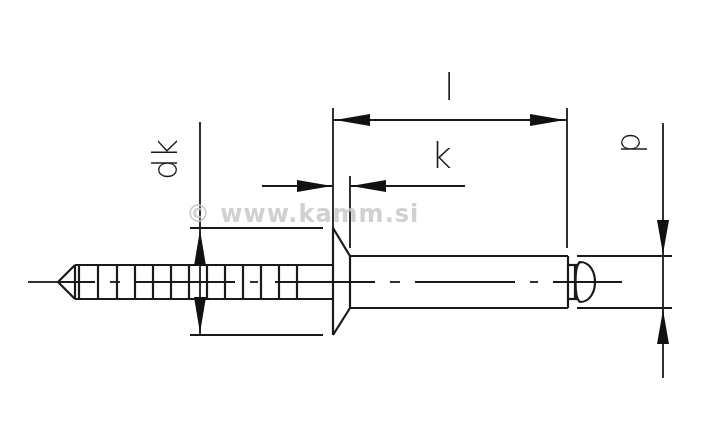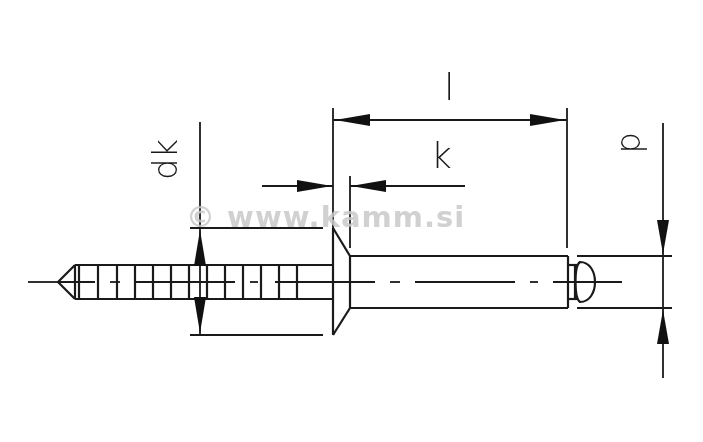--- a/index.html
+++ b/index.html
@@ -2,21 +2,21 @@
 <html><head>
 <meta charset="utf-8">
 <style>
   html, body { margin:0; padding:0; background:#ffffff; }
   body { width:703px; height:442px; overflow:hidden; position:relative; font-family:"DejaVu Sans", sans-serif; }
   #drawing { position:absolute; left:0; top:0; width:703px; height:442px; }
   .ln { stroke:#1a1a1a; stroke-width:2.2; fill:none; stroke-linecap:butt; }
   .thin { stroke:#1a1a1a; stroke-width:1.8; fill:none; }
   .arrow { fill:#111111; stroke:none; }
   .lbl { position:absolute; color:#1a1a1a; font-family:"DejaVu Sans", sans-serif; font-size:34px; font-weight:300; line-height:1; }
-  .wm { position:absolute; left:186px; top:200px; color:#c9c9c9; font-family:"DejaVu Sans", sans-serif; font-size:29px; font-weight:bold; letter-spacing:1px; white-space:nowrap; opacity:0.85; }
+  .wm { position:absolute; left:186px; top:200px; color:#c9c9c9; font-family:"DejaVu Sans", sans-serif; font-size:24px; font-weight:bold; letter-spacing:1px; white-space:nowrap; opacity:0.85; }
 </style>
 </head>
 <body>
 
 <svg id="drawing" viewBox="0 0 703 442" xmlns="http://www.w3.org/2000/svg">
 
   <g>
     <line class="thin" x1="28" y1="282" x2="58" y2="282"></line>
     <line class="thin" x1="58" y1="282" x2="95" y2="282"></line>
     <line class="thin" x1="110" y1="282" x2="120" y2="282"></line>

